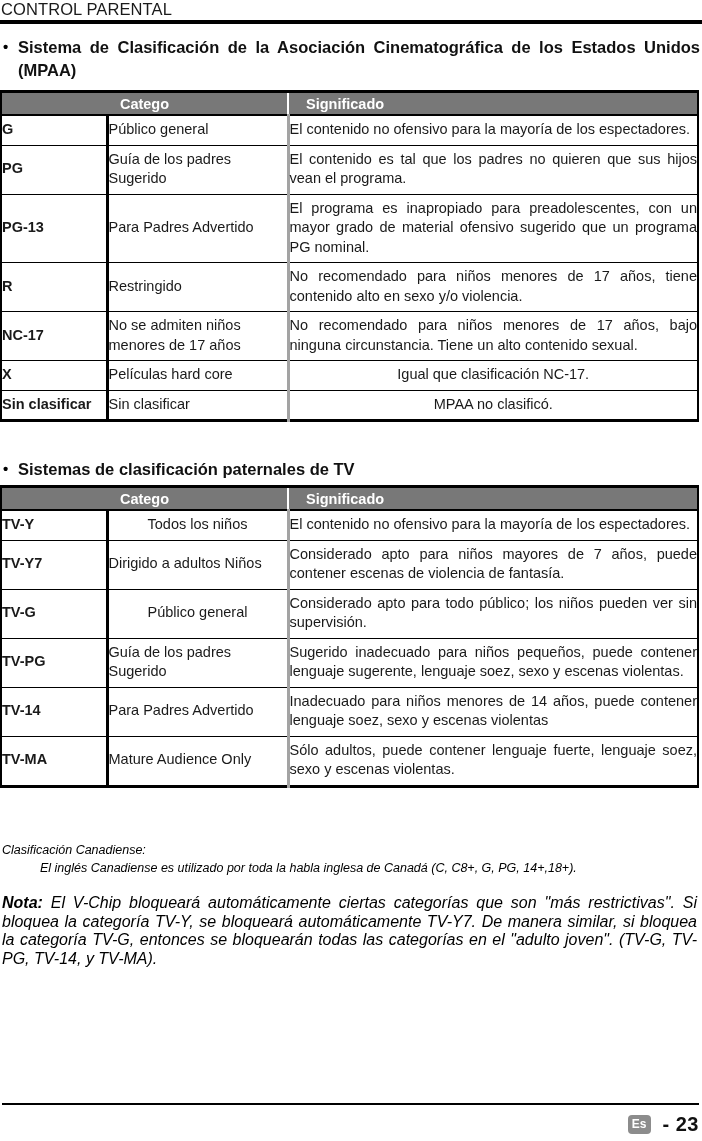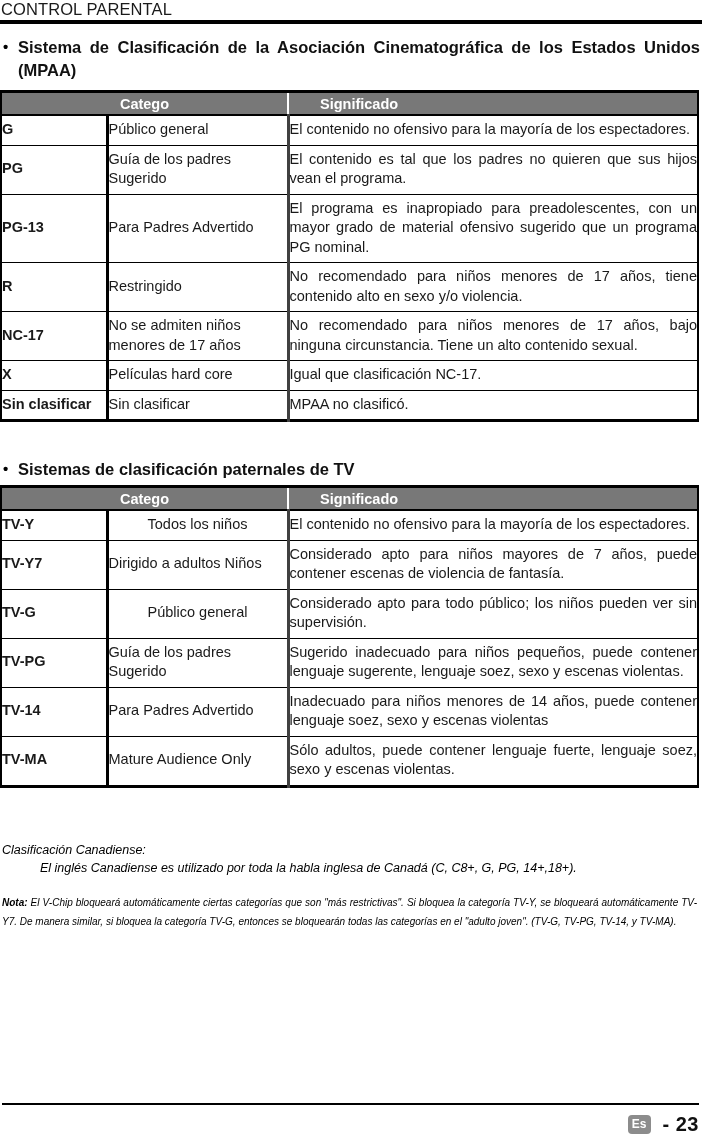--- a/index.html
+++ b/index.html
@@ -96,21 +96,21 @@
     height: 21px;
     padding: 0;
     border: none;
     vertical-align: middle;
   }
   .rtable thead th.h-cat {
     text-align: center;
   }
   .rtable thead th.h-sig {
     text-align: left;
-    padding-left: 31px;
+    padding-left: 17px;
     border-left: 2px solid #ffffff;
   }
 
   .rtable tbody td {
     border-top: 1.5px solid #000;
     padding: 4px 0 5px 0;
     vertical-align: middle;
     font-size: 14.5px;
     line-height: 19.5px;
     color: #1a1a1a;
@@ -118,30 +118,30 @@
   .rtable tbody tr:first-child td { border-top: 2.5px solid #000; }
 
   td.cat {
     font-weight: bold;
     padding-left: 13px;
     border-right: 3px solid #000;
   }
   td.desc-s {
     padding-left: 14px;
     padding-right: 8px;
-    border-right: 3px solid #404040;
+    border-right: 3px solid #a3a3a3;
   }
   td.desc-s.center { text-align: center; padding-left: 6px; padding-right: 6px;}
   td.meaning {
     padding-left: 11px;
     padding-right: 6px;
     text-align: justify;
     text-justify: inter-word;
   }
-  td.meaning.nojust { text-align: left; }
+  td.meaning.nojust { text-align: center; }
 
   
   .notes {
     position: absolute;
     left: 2px;
     width: 695px;
   }
   .note-title {
     font-style: italic;
     font-weight: normal;
@@ -150,21 +150,21 @@
   }
   .note-indent {
     margin-left: 38px;
     font-style: italic;
     font-size: 12.5px;
     line-height: 18px;
   }
   .note-para {
     margin-top: 17px;
     font-style: italic;
-    font-size: 10px;
+    font-size: 16px;
     line-height: 18.5px;
     text-align: justify;
     text-justify: inter-word;
   }
   .note-para .lead {
     font-weight: bold;
     font-style: italic;
   }
 
   

